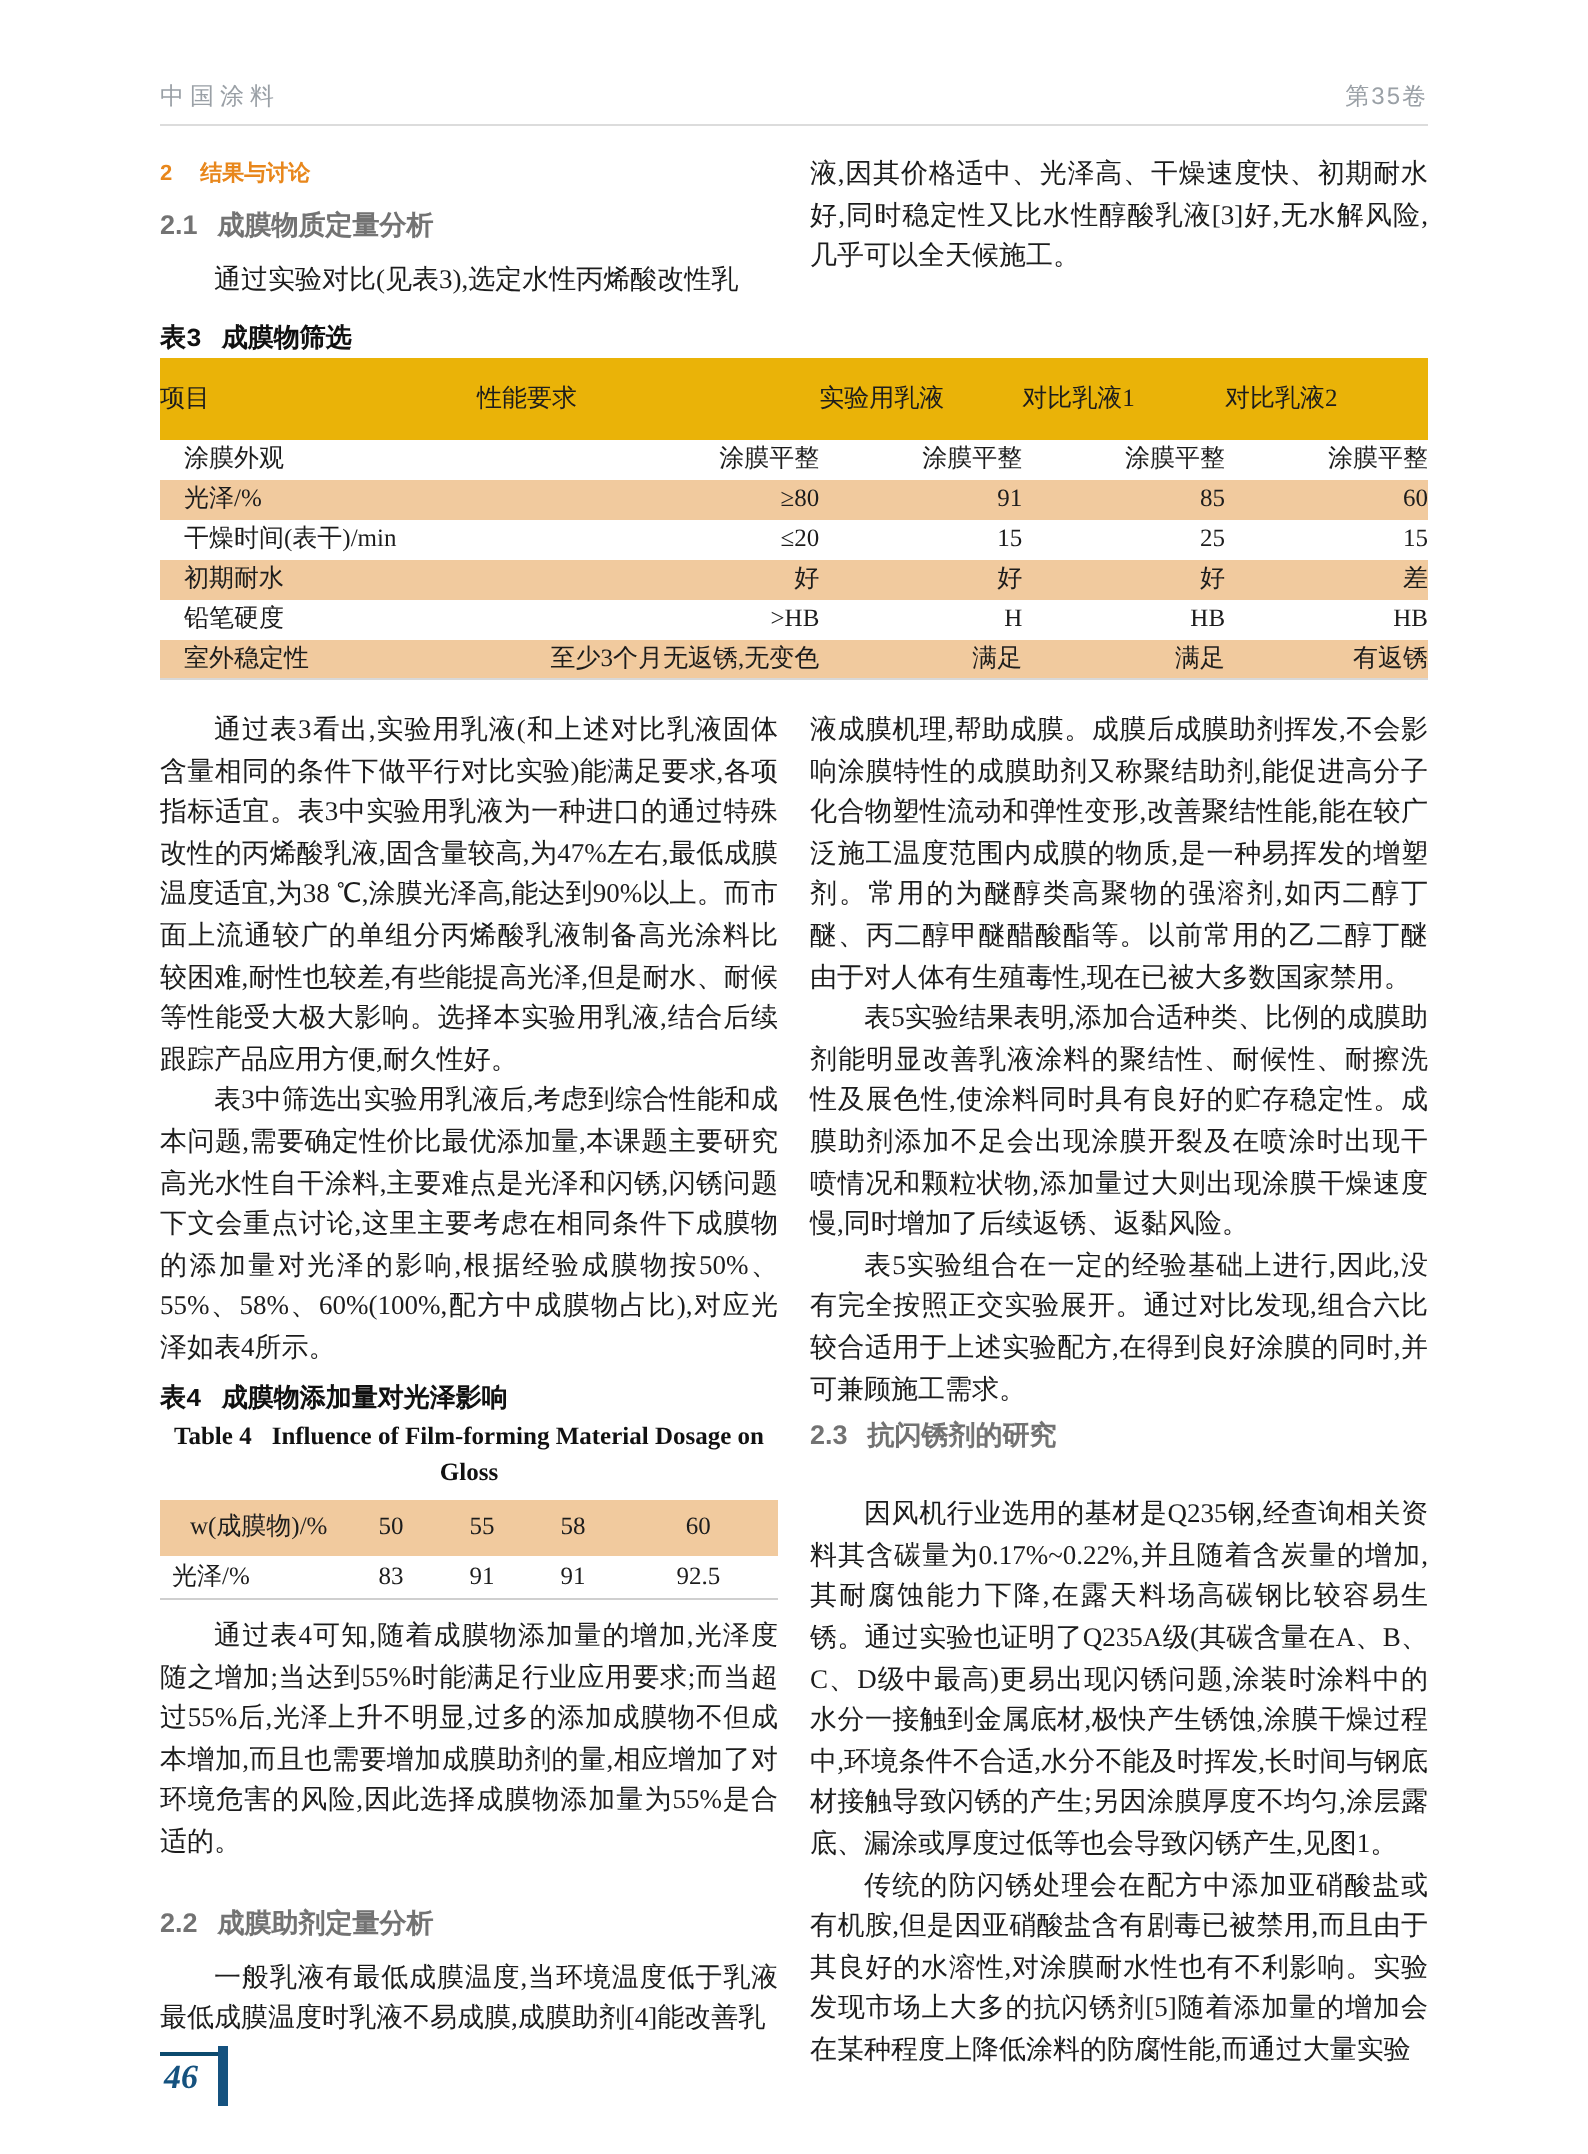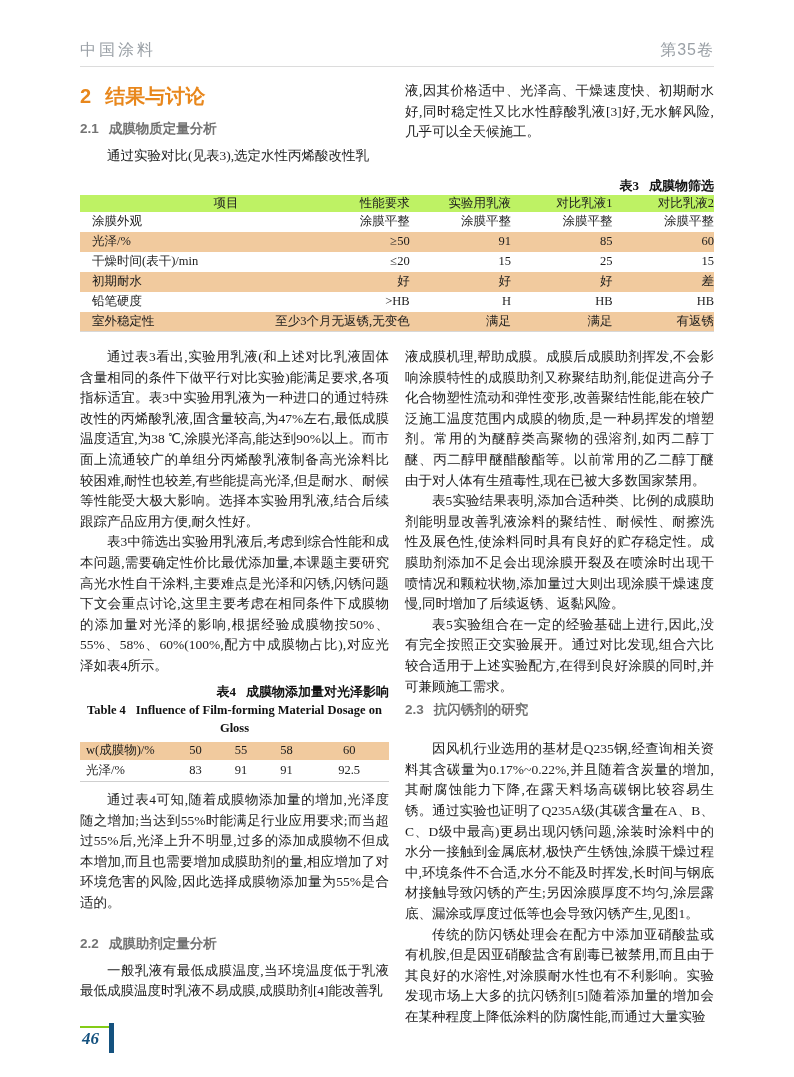--- a/index.html
+++ b/index.html
@@ -2,69 +2,69 @@
 <html><head>
 <meta charset="utf-8">
 <style>
   * { margin:0; padding:0; box-sizing:border-box; }
   html,body { background:#ffffff; }
   body { width:794px; height:1077px; font-family:"Liberation Serif", serif; color:#1c1c1c; }
   .page { position:relative; width:794px; height:1077px; padding:40px 80px 0 80px; overflow:hidden; }
 
   
   .runhead { display:flex; justify-content:space-between; align-items:flex-end;
-             font-family:"Liberation Sans", sans-serif; font-size:16px; color:#9aa0a6;
+             font-family:"Liberation Sans", sans-serif; font-size:12px; color:#9aa0a6;
              letter-spacing:3px; padding-bottom:5px; border-bottom:1px solid #dcdcdc; }
   .runhead .vol { letter-spacing:1px; }
 
   
   .h2 { font-family:"Liberation Sans", sans-serif; font-weight:700; color:#E8871C;
-        font-size:20px; margin:16px 0 10px 0; }
+        font-size:11px; margin:16px 0 10px 0; }
   .h2 .ht, .h3 .ht { margin-left:14px; }
   .h3 { font-family:"Liberation Sans", sans-serif; font-weight:700; color:#737373;
         font-size:13.5px; margin:4px 0 8px 0; }
   .h3 .ht { margin-left:10px; }
 
   
   .row { display:flex; gap:16px; }
   .col { width:309px; }
 
   p.body { font-size:13.5px; line-height:20.6px; text-align:justify; color:#1c1c1c; }
   p.ind { text-indent:2em; }
 
   
   .tblock { margin-top:10px; }
-  .t-title-cn { text-align:right; font-family:Liberation Serif, serif;
+  .t-title-cn { text-align:left; font-family:Liberation Mono, monospace;
                 font-weight:700; font-size:13px; color:#111; line-height:18px; }
   .t-title-cn .tt { margin-left:10px; }
   .t-title-en { text-align:center; font-weight:700; font-size:12.5px; color:#111;
                 line-height:18px; margin-bottom:5px; }
   .t-title-en .tt { margin-left:10px; }
   table { width:100%; border-collapse:collapse; font-size:12.5px; }
-  .t3 th { background:#bef264; font-weight:400; height:17px; text-align:right; }
+  .t3 th { background:#eab308; font-weight:400; height:41px; text-align:left; }
   .t3 td { height:20px; text-align:right; }
   .t3 tr.alt td { background:#F1CA9E; }
   .t3 td.c0, .t3 th.c0 { width:25%; }
   .t3 td.c0 { text-align:left; padding-left:12px; }
   .t3 th.c1, .t3 td.c1 { width:27%; }
   .t3 th.cn, .t3 td.cn { width:16%; }
   .t3 { border-bottom:1px solid #d8d8d8; }
   .t4 { border-bottom:1px solid #cfcfcf; margin-bottom:2px; }
-  .t4 tr.hd td { background:#F1CA9E; height:18px; }
+  .t4 tr.hd td { background:#F1CA9E; height:28px;text-align:center; }
   .t4 td { height:22px; text-align:center; }
   .t4 td.c0 { width:30%; text-align:left; padding-left:6px; }
 
   .mainrow { margin-top:15px; }
   .gap-before-t4 { margin-top:6px; }
   .gap-after-t4 { margin-top:8px; }
 
   
   .pfoot { position:absolute; left:80px; bottom:24px; display:flex; align-items:center; }
   .pnum { font-family:"Liberation Serif", serif; font-style:italic; font-weight:700;
-          color:#15527F; font-size:17px; border-top:2px solid #84cc16; padding:1px 10px 2px 2px; }
+          color:#15527F; font-size:17px; border-top:2px solid #0c4a6e; padding:1px 10px 2px 2px; }
   .fbar { width:5px; height:30px; background:#15527F; margin-right:8px; }
   .ftext .fcn { font-family:"Liberation Sans", sans-serif; font-weight:700;
                 font-size:13px; color:#4a4a4a; letter-spacing:2px; }
   .ftext .fen { font-family:"Liberation Sans", sans-serif; font-size:8.5px; color:#b8b8b8; }
 </style>
 </head>
 <body>
 
 <div class="page">
 
@@ -106,21 +106,21 @@
       <tbody>
         <tr>
           <td class="c0">涂膜外观</td>
           <td class="c1">涂膜平整</td>
           <td class="cn">涂膜平整</td>
           <td class="cn">涂膜平整</td>
           <td class="cn">涂膜平整</td>
         </tr>
         <tr class="alt">
           <td class="c0">光泽/%</td>
-          <td class="c1">≥50</td>
+          <td class="c1">≥80</td>
           <td class="cn">91</td>
           <td class="cn">85</td>
           <td class="cn">60</td>
         </tr>
         <tr>
           <td class="c0">干燥时间(表干)/min</td>
           <td class="c1">≤20</td>
           <td class="cn">15</td>
           <td class="cn">25</td>
           <td class="cn">15</td>

